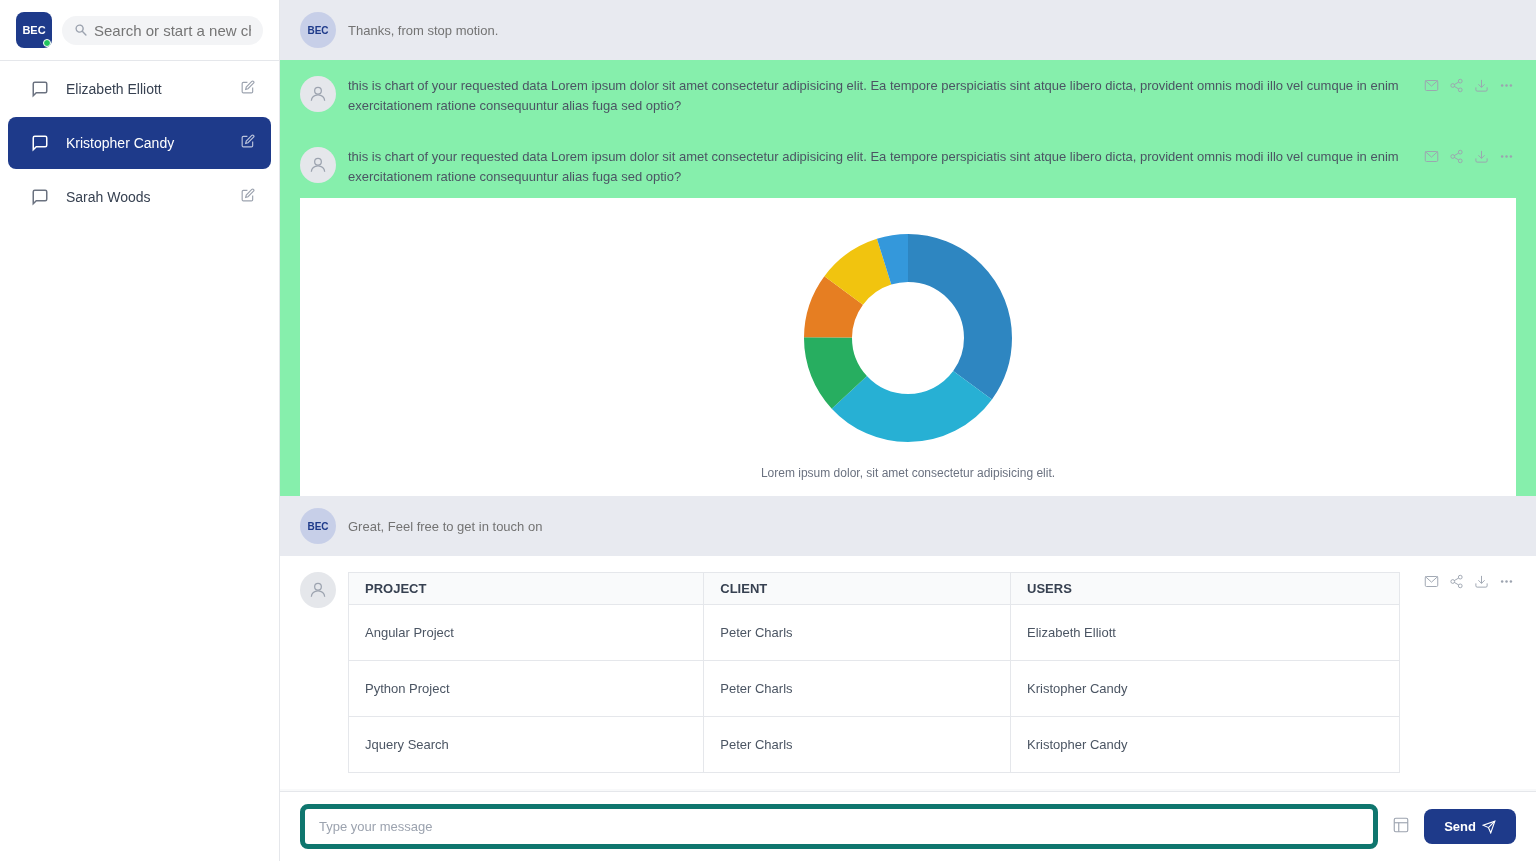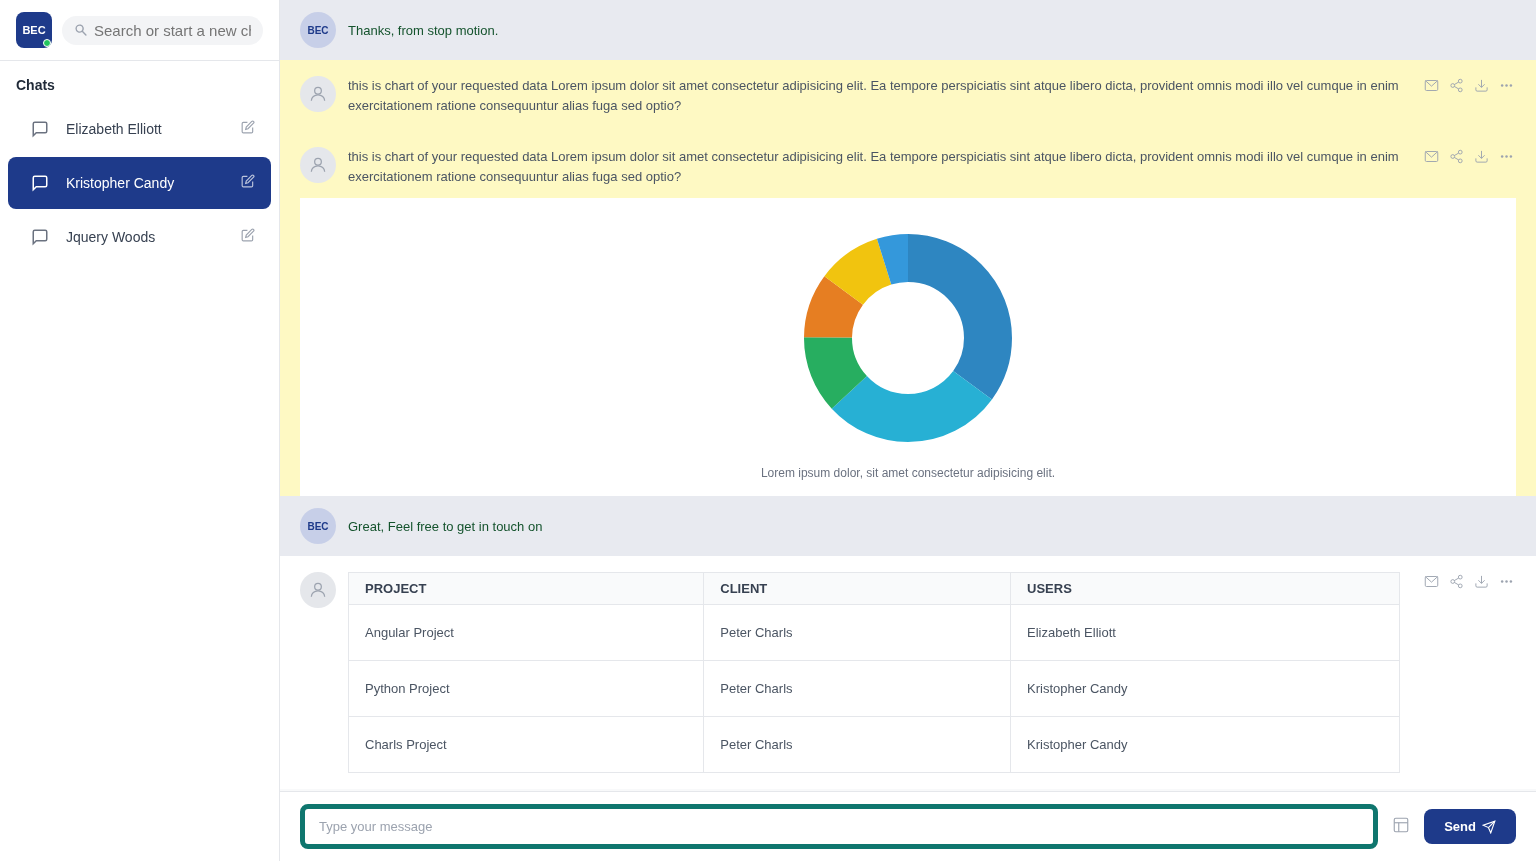--- a/index.html
+++ b/index.html
@@ -136,25 +136,25 @@
       display: flex;
       align-items: center;
       justify-content: center;
       font-size: 10px;
       font-weight: 700;
       color: #1e3a8a;
       flex-shrink: 0;
     }
     .bot-message-text {
       font-size: 13px;
-      color: #14532d;
+      color: #737373;
     }
 
     .user-message-row {
-      background: #fef9c3;
+      background: #86efac;
       padding: 16px 20px;
       display: flex;
       align-items: flex-start;
       gap: 12px;
       position: relative;
     }
     .user-avatar {
       width: 36px;
       height: 36px;
       border-radius: 50%;
@@ -282,21 +282,20 @@
       <div class="online-dot"></div>
     </div>
     <div class="search-bar">
       <svg class="search-icon-svg" width="14" height="14" viewBox="0 0 20 20" fill="currentColor">
         <path fill-rule="evenodd" d="M8 4a4 4 0 100 8 4 4 0 000-8zM2 8a6 6 0 1110.89 3.476l4.817 4.817a1 1 0 01-1.414 1.414l-4.816-4.816A6 6 0 012 8z" clip-rule="evenodd"></path>
       </svg>
       <input type="text" placeholder="Search or start a new chat" style="">
     </div>
   </div>
 
-  <div class="chats-label">Chats</div>
 
   <div class="chat-list">
 
     <div class="chat-item">
       <div class="chat-icon">
         <svg width="18" height="18" viewBox="0 0 24 24" fill="none" stroke="currentColor" stroke-width="2">
           <path d="M21 15a2 2 0 0 1-2 2H7l-4 4V5a2 2 0 0 1 2-2h14a2 2 0 0 1 2 2z"></path>
         </svg>
       </div>
       <span class="chat-name">Elizabeth Elliott</span>
@@ -322,21 +321,21 @@
         </svg>
       </span>
     </div>
 
     <div class="chat-item">
       <div class="chat-icon">
         <svg width="18" height="18" viewBox="0 0 24 24" fill="none" stroke="currentColor" stroke-width="2">
           <path d="M21 15a2 2 0 0 1-2 2H7l-4 4V5a2 2 0 0 1 2-2h14a2 2 0 0 1 2 2z"></path>
         </svg>
       </div>
-      <span class="chat-name">Jquery Woods</span>
+      <span class="chat-name">Sarah Woods</span>
       <span class="edit-icon">
         <svg width="14" height="14" viewBox="0 0 24 24" fill="none" stroke="currentColor" stroke-width="2">
           <path d="M11 4H4a2 2 0 0 0-2 2v14a2 2 0 0 0 2 2h14a2 2 0 0 0 2-2v-7"></path>
           <path d="M18.5 2.5a2.121 2.121 0 0 1 3 3L12 15l-4 1 1-4 9.5-9.5z"></path>
         </svg>
       </span>
     </div>
   </div>
 </div>
 
@@ -480,21 +479,21 @@
               <td>Angular Project</td>
               <td>Peter Charls</td>
               <td>Elizabeth Elliott</td>
             </tr>
             <tr>
               <td>Python Project</td>
               <td>Peter Charls</td>
               <td>Kristopher Candy</td>
             </tr>
             <tr>
-              <td>Charls Project</td>
+              <td>Jquery Search</td>
               <td>Peter Charls</td>
               <td>Kristopher Candy</td>
             </tr>
           </tbody>
       </table>
       <div class="message-actions" style="align-self:flex-start; margin-left:10px;">
         <button class="action-btn">
           <svg width="15" height="15" viewBox="0 0 24 24" fill="none" stroke="currentColor" stroke-width="1.5">
               <rect x="2" y="4" width="20" height="16" rx="2"></rect>
               <polyline points="2,4 12,13 22,4"></polyline>

